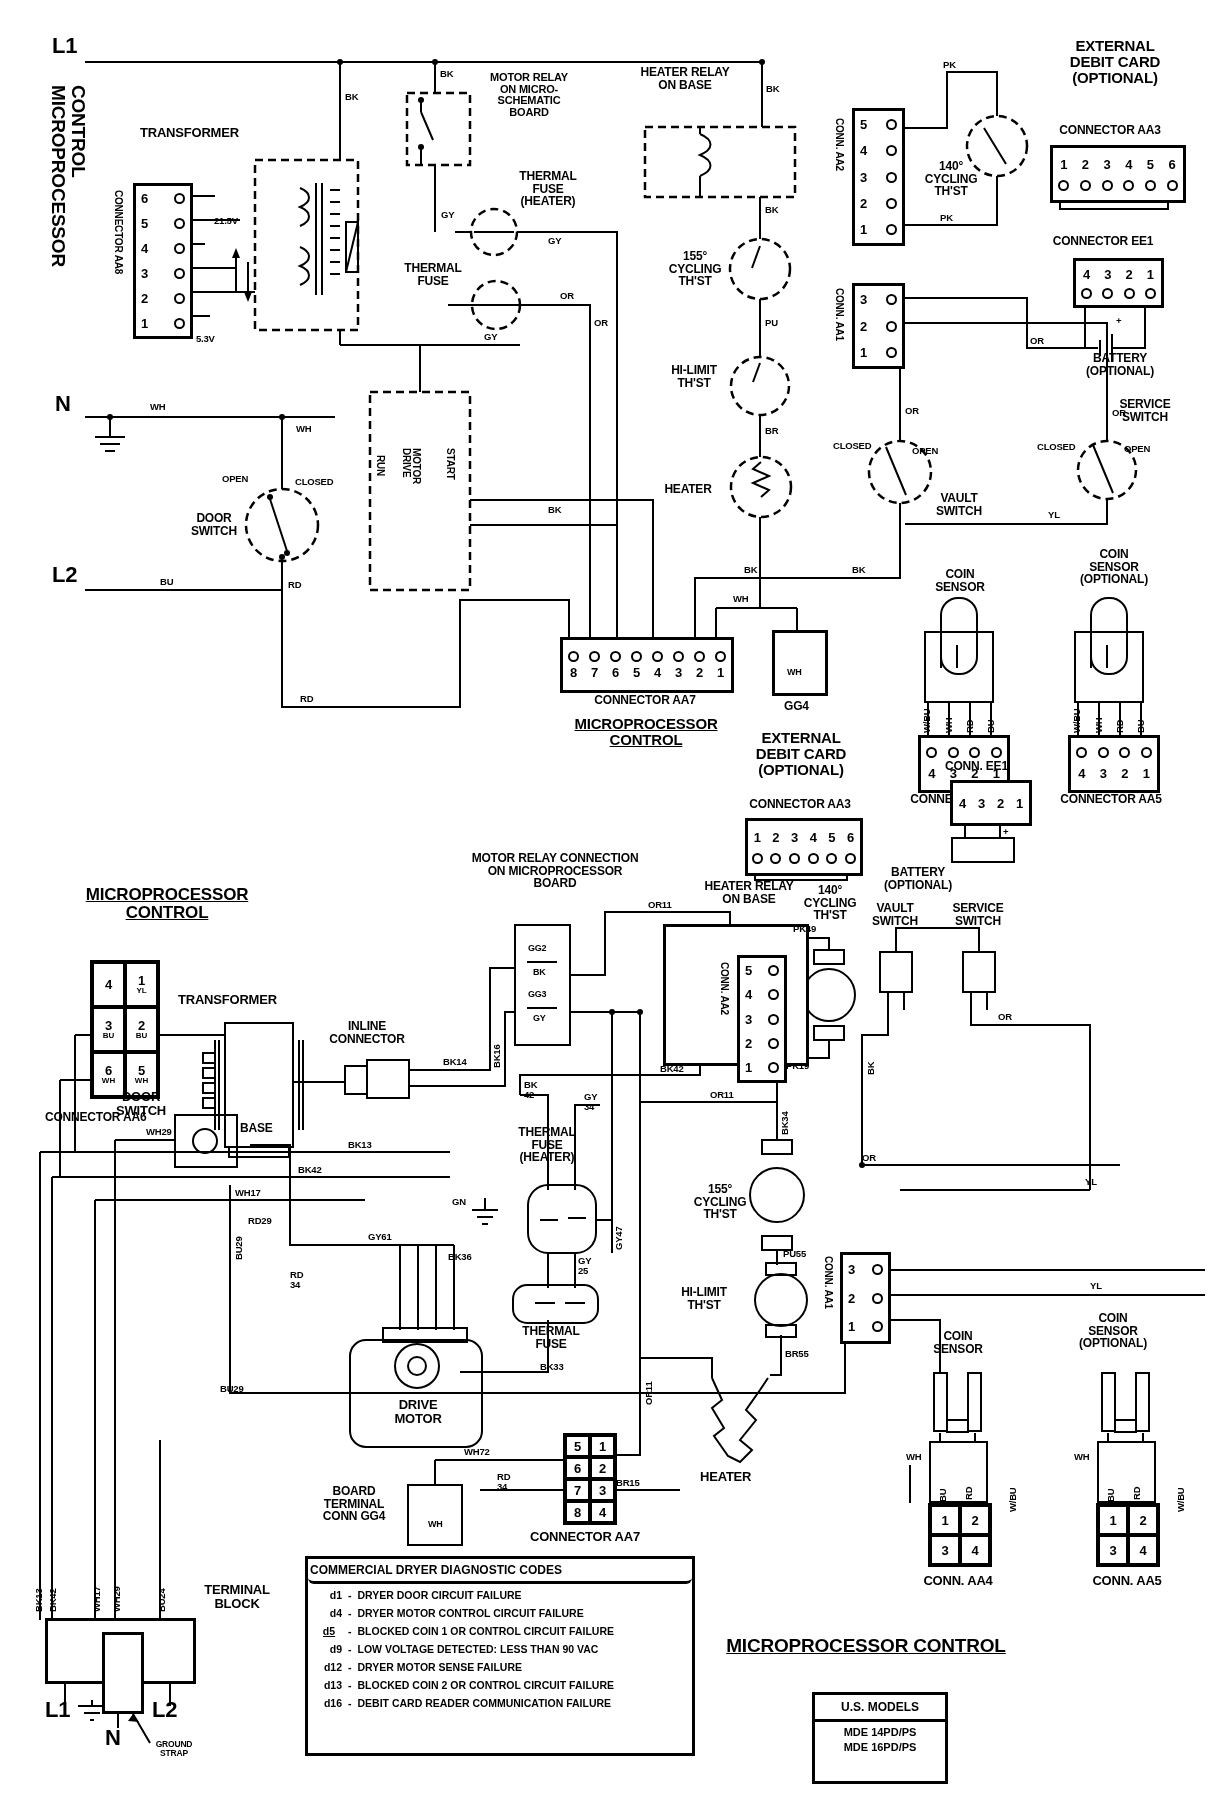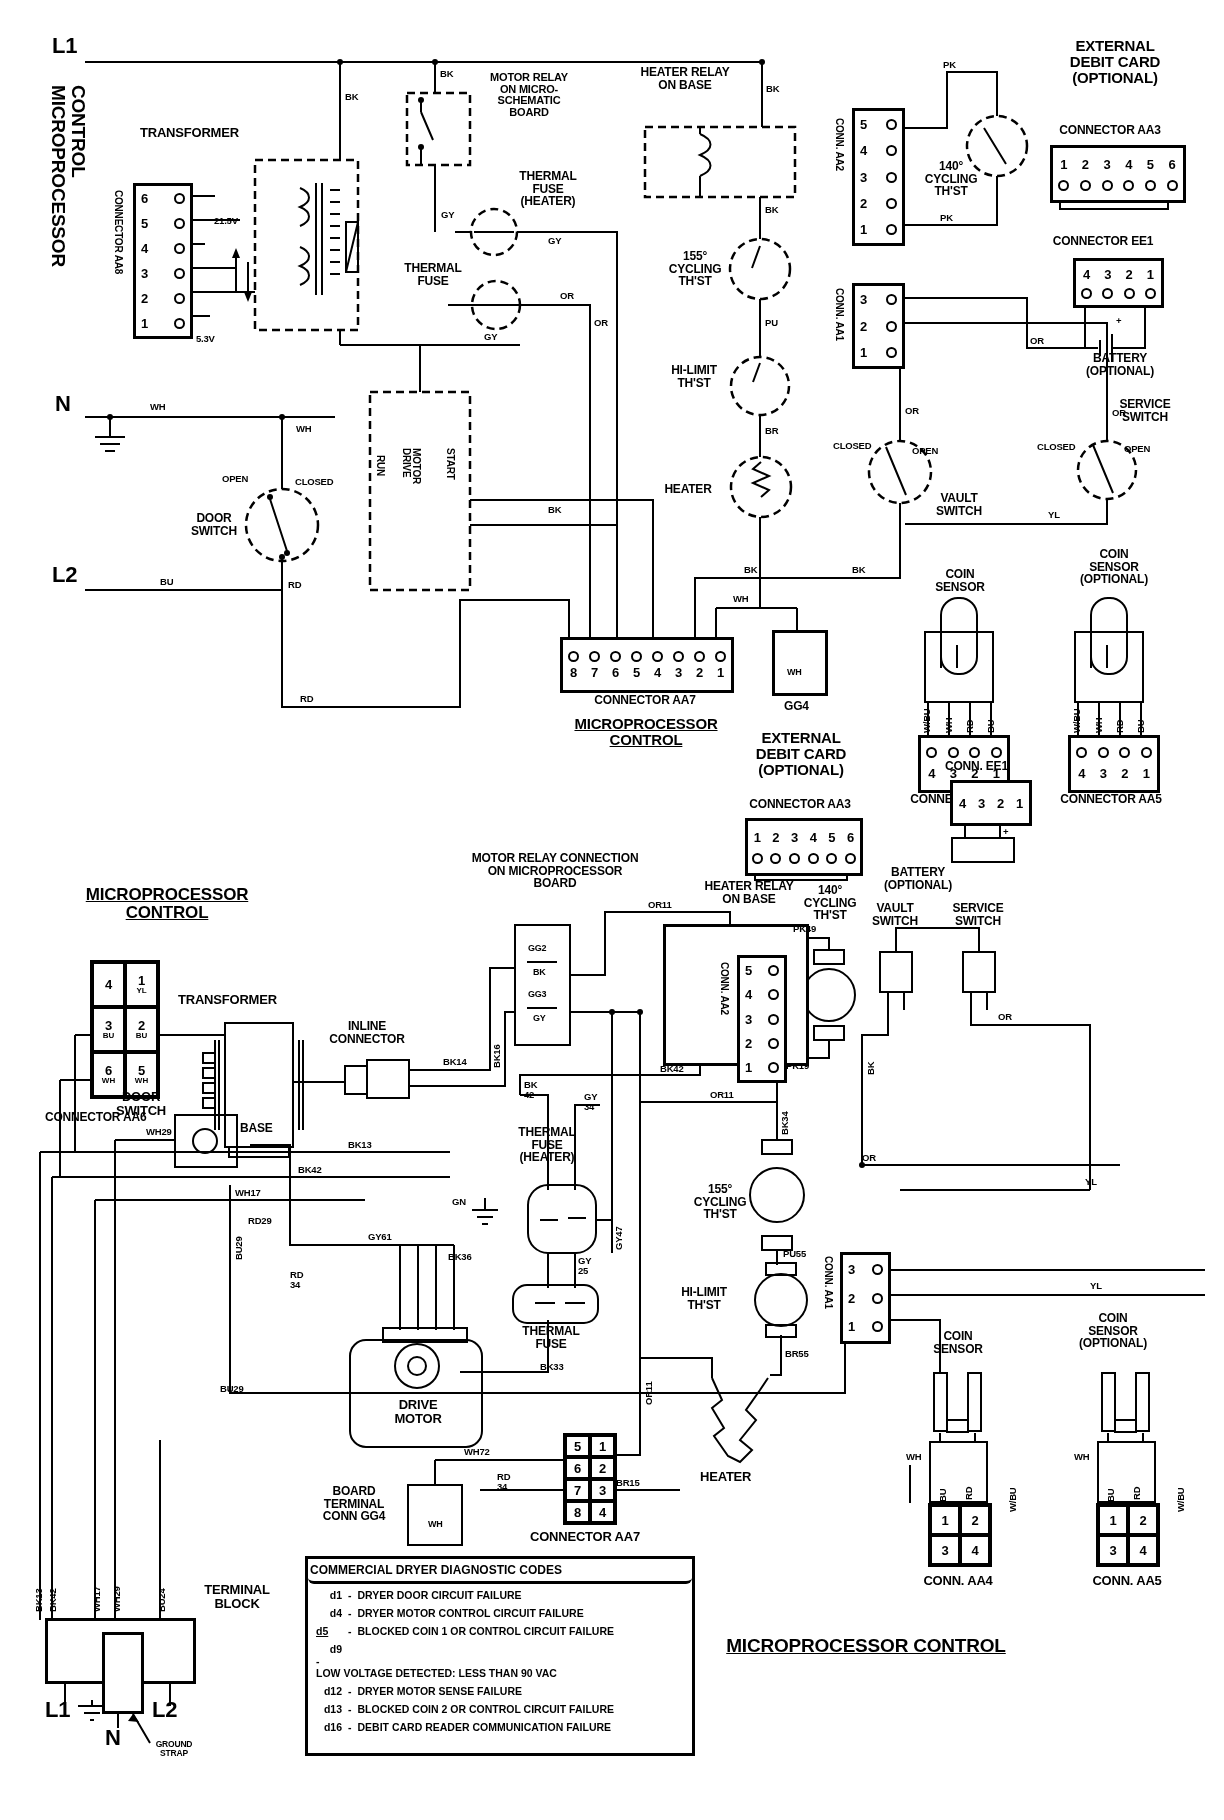--- a/index.html
+++ b/index.html
@@ -609,40 +609,45 @@
   <div class="grid" style="left:1096px;top:1503px;width:60px;height:60px;grid-template-columns:1fr 1fr;">
     <div class="gc">1</div>
     <div class="gc">2</div>
     <div class="gc">3</div>
     <div class="gc">4</div>
   </div>
   <div class="lbl c f13" style="left:1080px;top:1574px;width:94px;">CONN. AA5</div>
 
   <div class="lbl c f19 u" style="left:712px;top:1636px;width:308px;">MICROPROCESSOR CONTROL</div>
 
+  <div class="tbl" style="left:812px;top:1692px;width:130px;height:86px;">
+    <div style="border-bottom:3px solid #000;text-align:center;font-weight:700;font-size:12px;padding:5px 0;">U.S. MODELS</div>
+    <div style="text-align:center;font-weight:700;font-size:11px;padding:4px 0 1px;">MDE 14PD/PS</div>
+    <div style="text-align:center;font-weight:700;font-size:11px;padding:2px 0;">MDE 16PD/PS</div>
+  </div>
 
   <div class="tbl" style="left:305px;top:1556px;width:384px;height:194px;">
     <div style="font-weight:700;font-size:12px;padding:4px 2px;border-bottom:3px solid #000;border-radius:6px;">COMMERCIAL DRYER DIAGNOSTIC CODES</div>
     <div id="diag-rows" style="padding:5px 8px 0 8px;">
         <div style="display: flex; gap: 6px; font-weight: 700; font-size: 10.5px; margin-bottom: 6px;">
           <span style="width: 26px; text-align: right;">d1</span>
           <span>-</span>
           <span>DRYER DOOR CIRCUIT FAILURE</span>
         </div>
         <div style="display: flex; gap: 6px; font-weight: 700; font-size: 10.5px; margin-bottom: 6px;">
           <span style="width: 26px; text-align: right;">d4</span>
           <span>-</span>
           <span>DRYER MOTOR CONTROL CIRCUIT FAILURE</span>
         </div>
         <div style="display: flex; gap: 6px; font-weight: 700; font-size: 10.5px; margin-bottom: 6px;">
-          <span style="width: 26px; text-align: left; text-decoration: underline;">d5</span>
+          <span style="width: 26px; text-align: center; text-decoration: underline;">d5</span>
           <span>-</span>
           <span>BLOCKED COIN 1 OR CONTROL CIRCUIT FAILURE</span>
         </div>
-        <div style="display: flex; font-weight: 700; font-size: 10.5px; margin-bottom: 6px; flex-direction: column;">
+        <div style="display: flex; gap: 6px; font-weight: 700; font-size: 10.5px; margin-bottom: 6px;">
           <span style="width: 26px; text-align: right;">d9</span>
           <span>-</span>
           <span>LOW VOLTAGE DETECTED: LESS THAN 90 VAC</span>
         </div>
         <div style="display: flex; gap: 6px; font-weight: 700; font-size: 10.5px; margin-bottom: 6px;">
           <span style="width: 26px; text-align: right;">d12</span>
           <span>-</span>
           <span>DRYER MOTOR SENSE FAILURE</span>
         </div>
         <div style="display: flex; gap: 6px; font-weight: 700; font-size: 10.5px; margin-bottom: 6px;">

